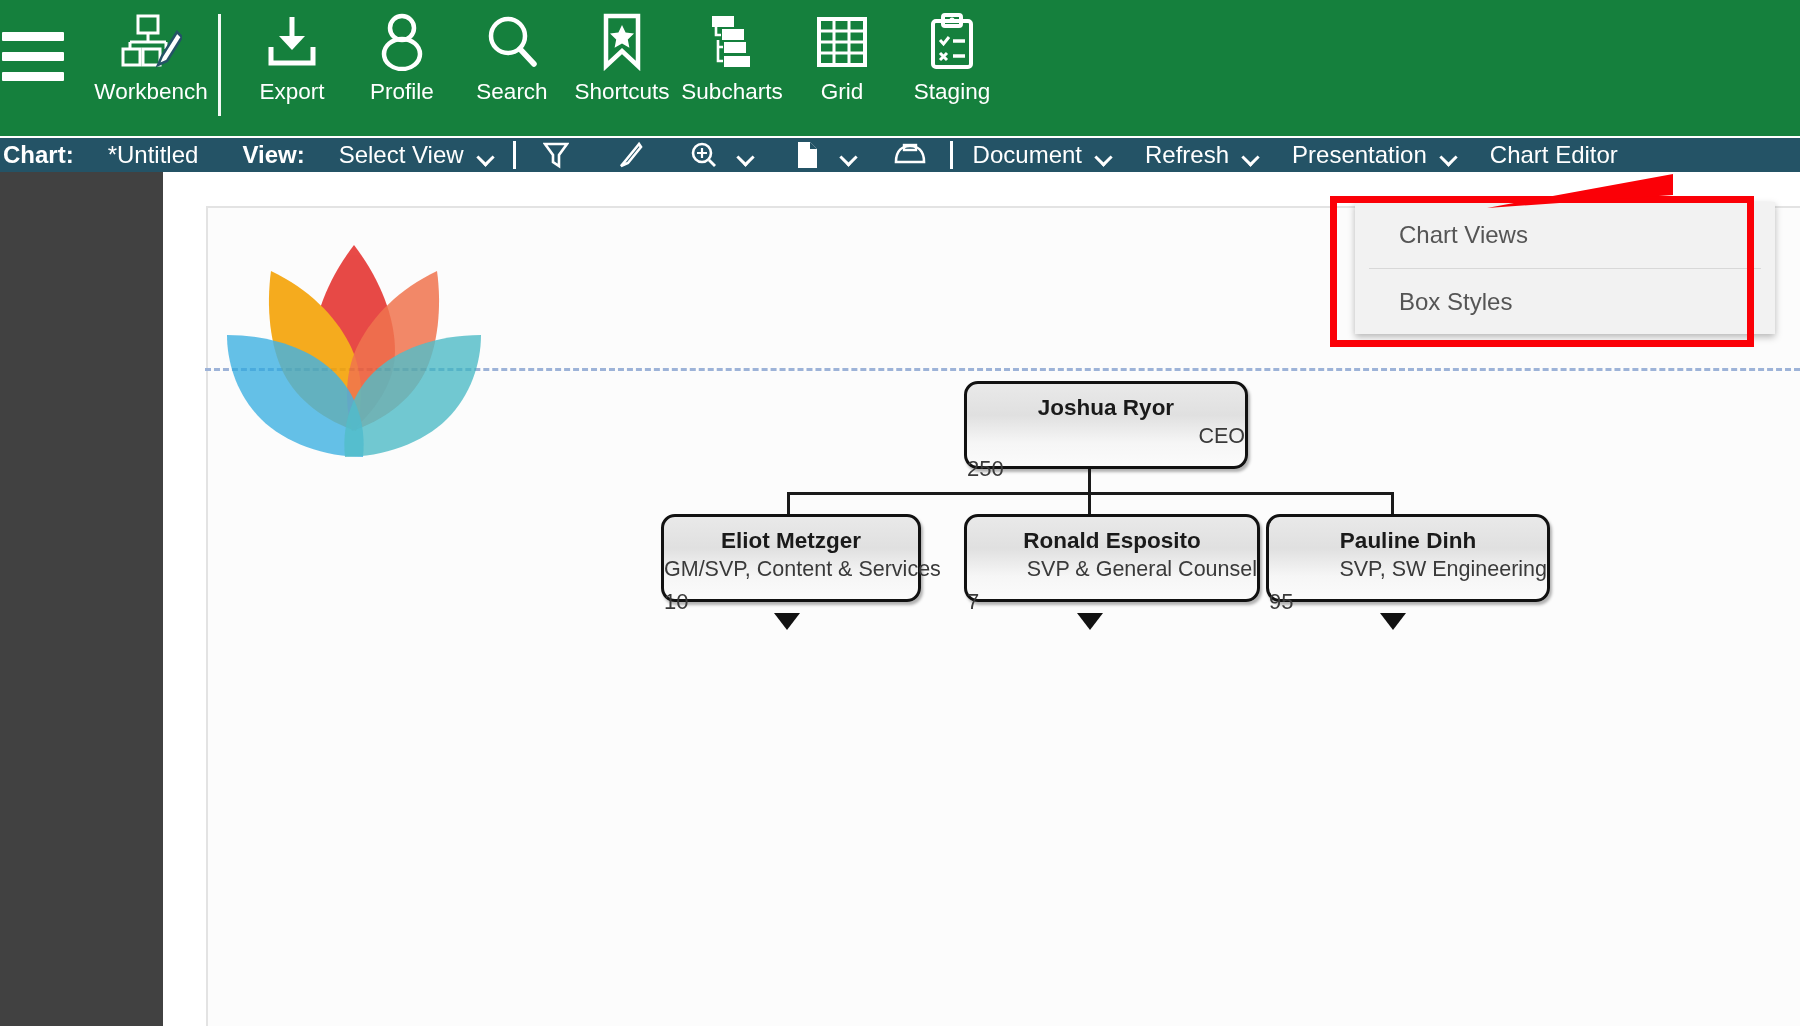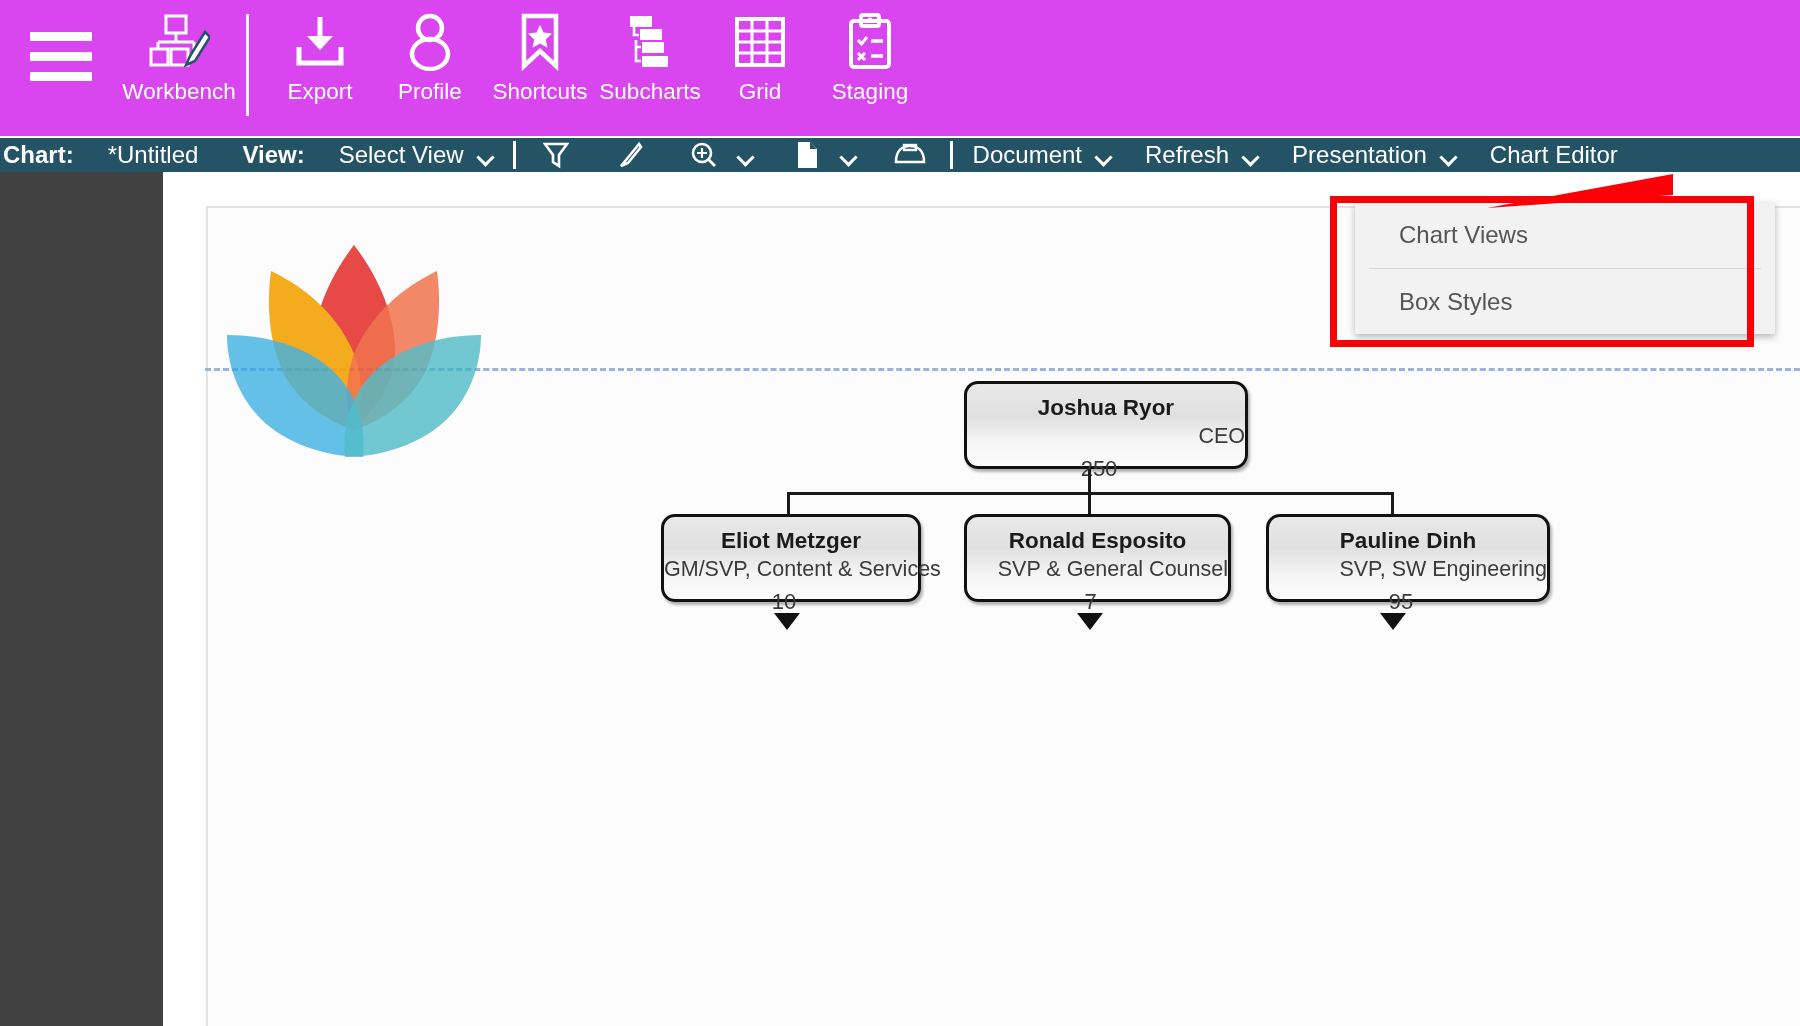--- a/index.html
+++ b/index.html
@@ -8,23 +8,23 @@
     font-family: "Liberation Sans", sans-serif;
     background: #ffffff;
     overflow: hidden;
   }
   #app { position: relative; width: 1800px; height: 1026px; }
 
   
   .toolbar-main {
     position: absolute; top: 0; left: 0;
     width: 1800px; height: 136px;
-    background: #d946ef;
+    background: #15803d;
     display: flex; align-items: flex-start;
-    padding-left: 30px;
+    padding-left: 2px;
   }
   .hamburger {
     width: 64px; height: 60px;
     margin-top: 26px; margin-right: 30px;
     display: flex; flex-direction: column; justify-content: center;
     gap: 11px; cursor: pointer;
   }
   .hamburger span { display: block; width: 62px; height: 9px; background: #fff; border-radius: 1px; }
 
   .tb-item {
@@ -113,21 +113,21 @@
   }
   .node .nm {
     text-align: center; font-size: 22.5px; font-weight: bold; color: #1a1a1a;
     margin-top: 11px; white-space: nowrap;
   }
   .node .tt {
     text-align: right; font-size: 21.5px; color: #3a3a3a;
     margin-top: 3px; white-space: nowrap;
   }
   .node .ct {
-    text-align: center; font-size: 22px; color: #3a3a3a;
+    text-align: left; font-size: 22px; color: #3a3a3a;
     margin-top: 7px; padding-right: 14px;
   }
   .connector { position: absolute; background: #1a1a1a; }
   .tri {
     position: absolute; width: 0; height: 0;
     border-left: 13px solid transparent;
     border-right: 13px solid transparent;
     border-top: 17px solid #111111;
     cursor: pointer;
   }
@@ -196,20 +196,29 @@
     <div class="tb-item">
       <div class="ic">
         <svg width="52" height="58" viewBox="0 0 52 58">
           <circle cx="26" cy="15" r="12" fill="none" stroke="#fff" stroke-width="4.5"></circle>
           <ellipse cx="26" cy="41" rx="18" ry="15" fill="none" stroke="#fff" stroke-width="4.5"></ellipse>
         </svg>
       </div>
       <div class="lb">Profile</div>
     </div>
 
+    <div class="tb-item">
+      <div class="ic">
+        <svg width="54" height="56" viewBox="0 0 54 56">
+          <circle cx="23" cy="22" r="17" fill="none" stroke="#fff" stroke-width="4.5"></circle>
+          <path d="M35 35 L49 50" stroke="#fff" stroke-width="5.5" stroke-linecap="round"></path>
+        </svg>
+      </div>
+      <div class="lb">Search</div>
+    </div>
 
     <div class="tb-item">
       <div class="ic">
         <svg width="46" height="58" viewBox="0 0 46 58">
           <path d="M7 3 h32 v50 L23 38 L7 53 z" fill="none" stroke="#fff" stroke-width="4.5"></path>
           <path d="M23 12 l3.6 7.6 8.4 1 -6.2 5.8 1.6 8.3 -7.4-4.1 -7.4 4.1 1.6-8.3 -6.2-5.8 8.4-1 z" fill="#fff"></path>
         </svg>
       </div>
       <div class="lb">Shortcuts</div>
     </div>
@@ -355,21 +364,21 @@
   <div class="connector" style="left:1088px; top:492px; width:3px; height:24px;"></div>
   <div class="connector" style="left:1391px; top:492px; width:3px; height:24px;"></div>
 
   <div class="node" style="left:645px; top:514px; width:260px; height:88px;">
     <div class="nm">Eliot Metzger</div>
     <div class="tt">GM/SVP, Content &amp; Services</div>
     <div class="ct">10</div>
   </div>
   <div class="tri" style="left:774px; top:613px;"></div>
 
-  <div class="node" style="left:948px; top:514px; width:267px; height:88px;">
+  <div class="node" style="left:948px; top:514px; width:296px; height:88px;">
     <div class="nm">Ronald Esposito</div>
     <div class="tt">SVP &amp; General Counsel</div>
     <div class="ct">7</div>
   </div>
   <div class="tri" style="left:1077px; top:613px;"></div>
 
   <div class="node" style="left:1250px; top:514px; width:284px; height:88px;">
     <div class="nm">Pauline Dinh</div>
     <div class="tt">SVP, SW Engineering</div>
     <div class="ct">95</div>

